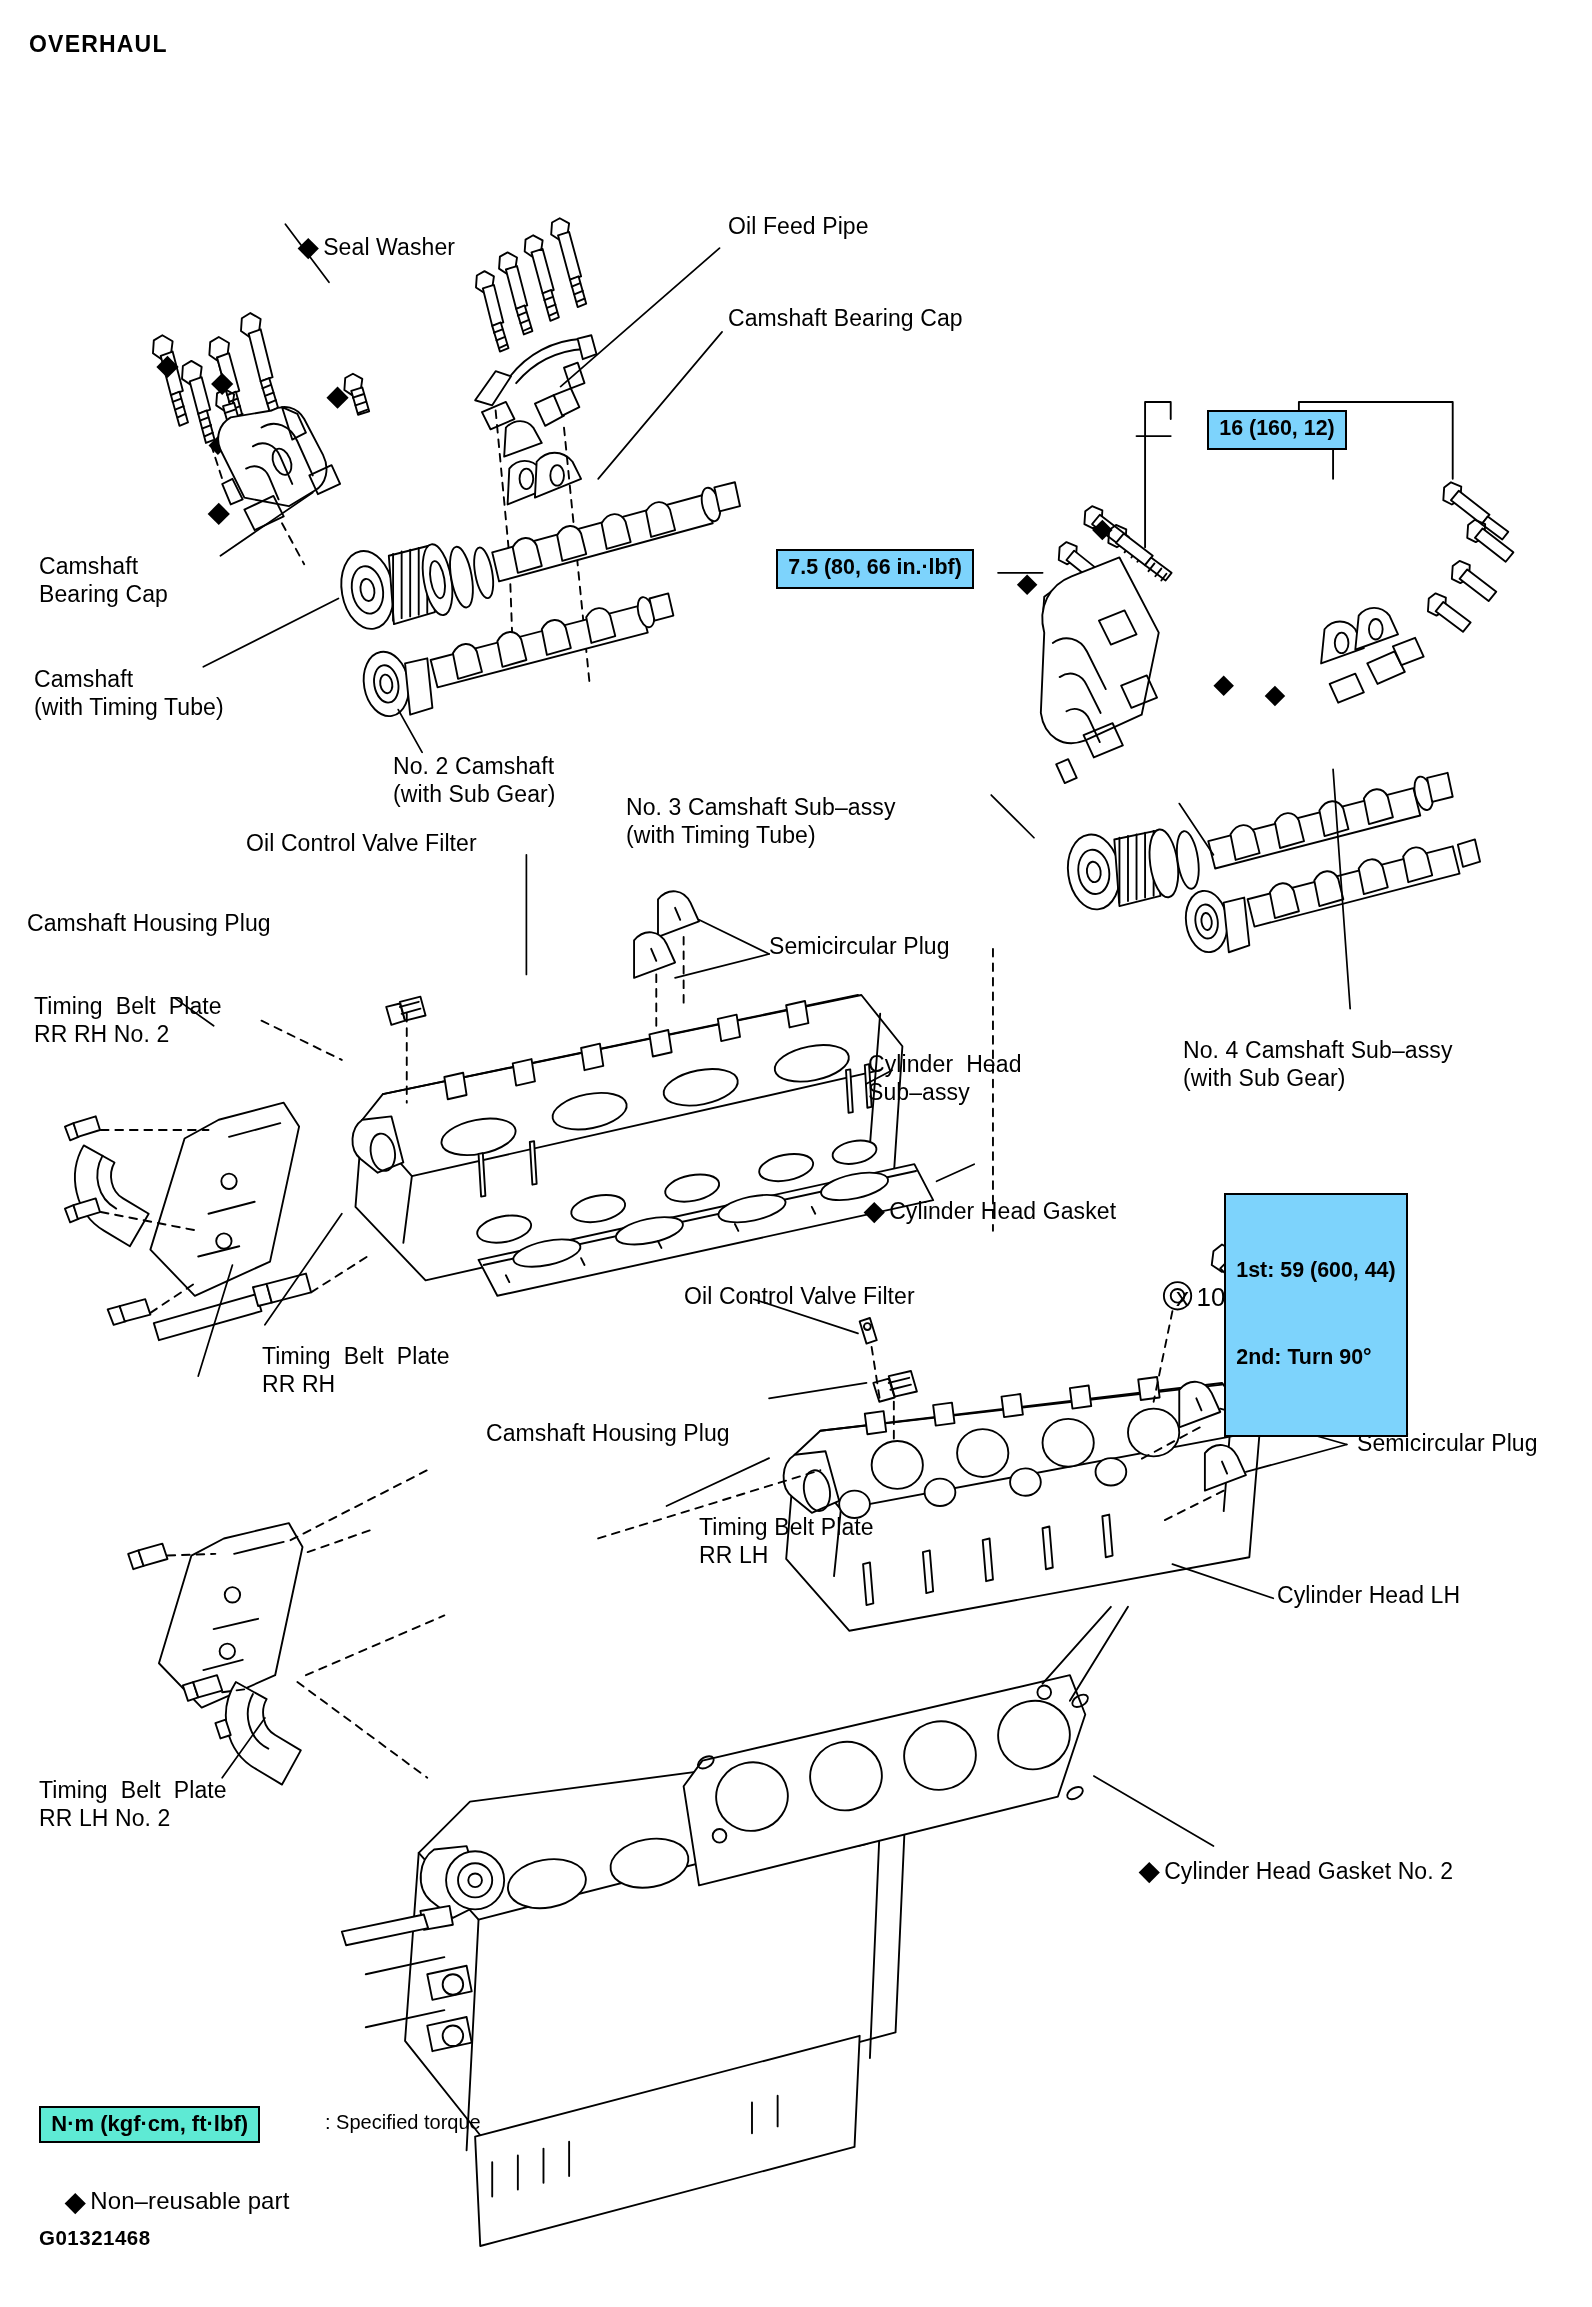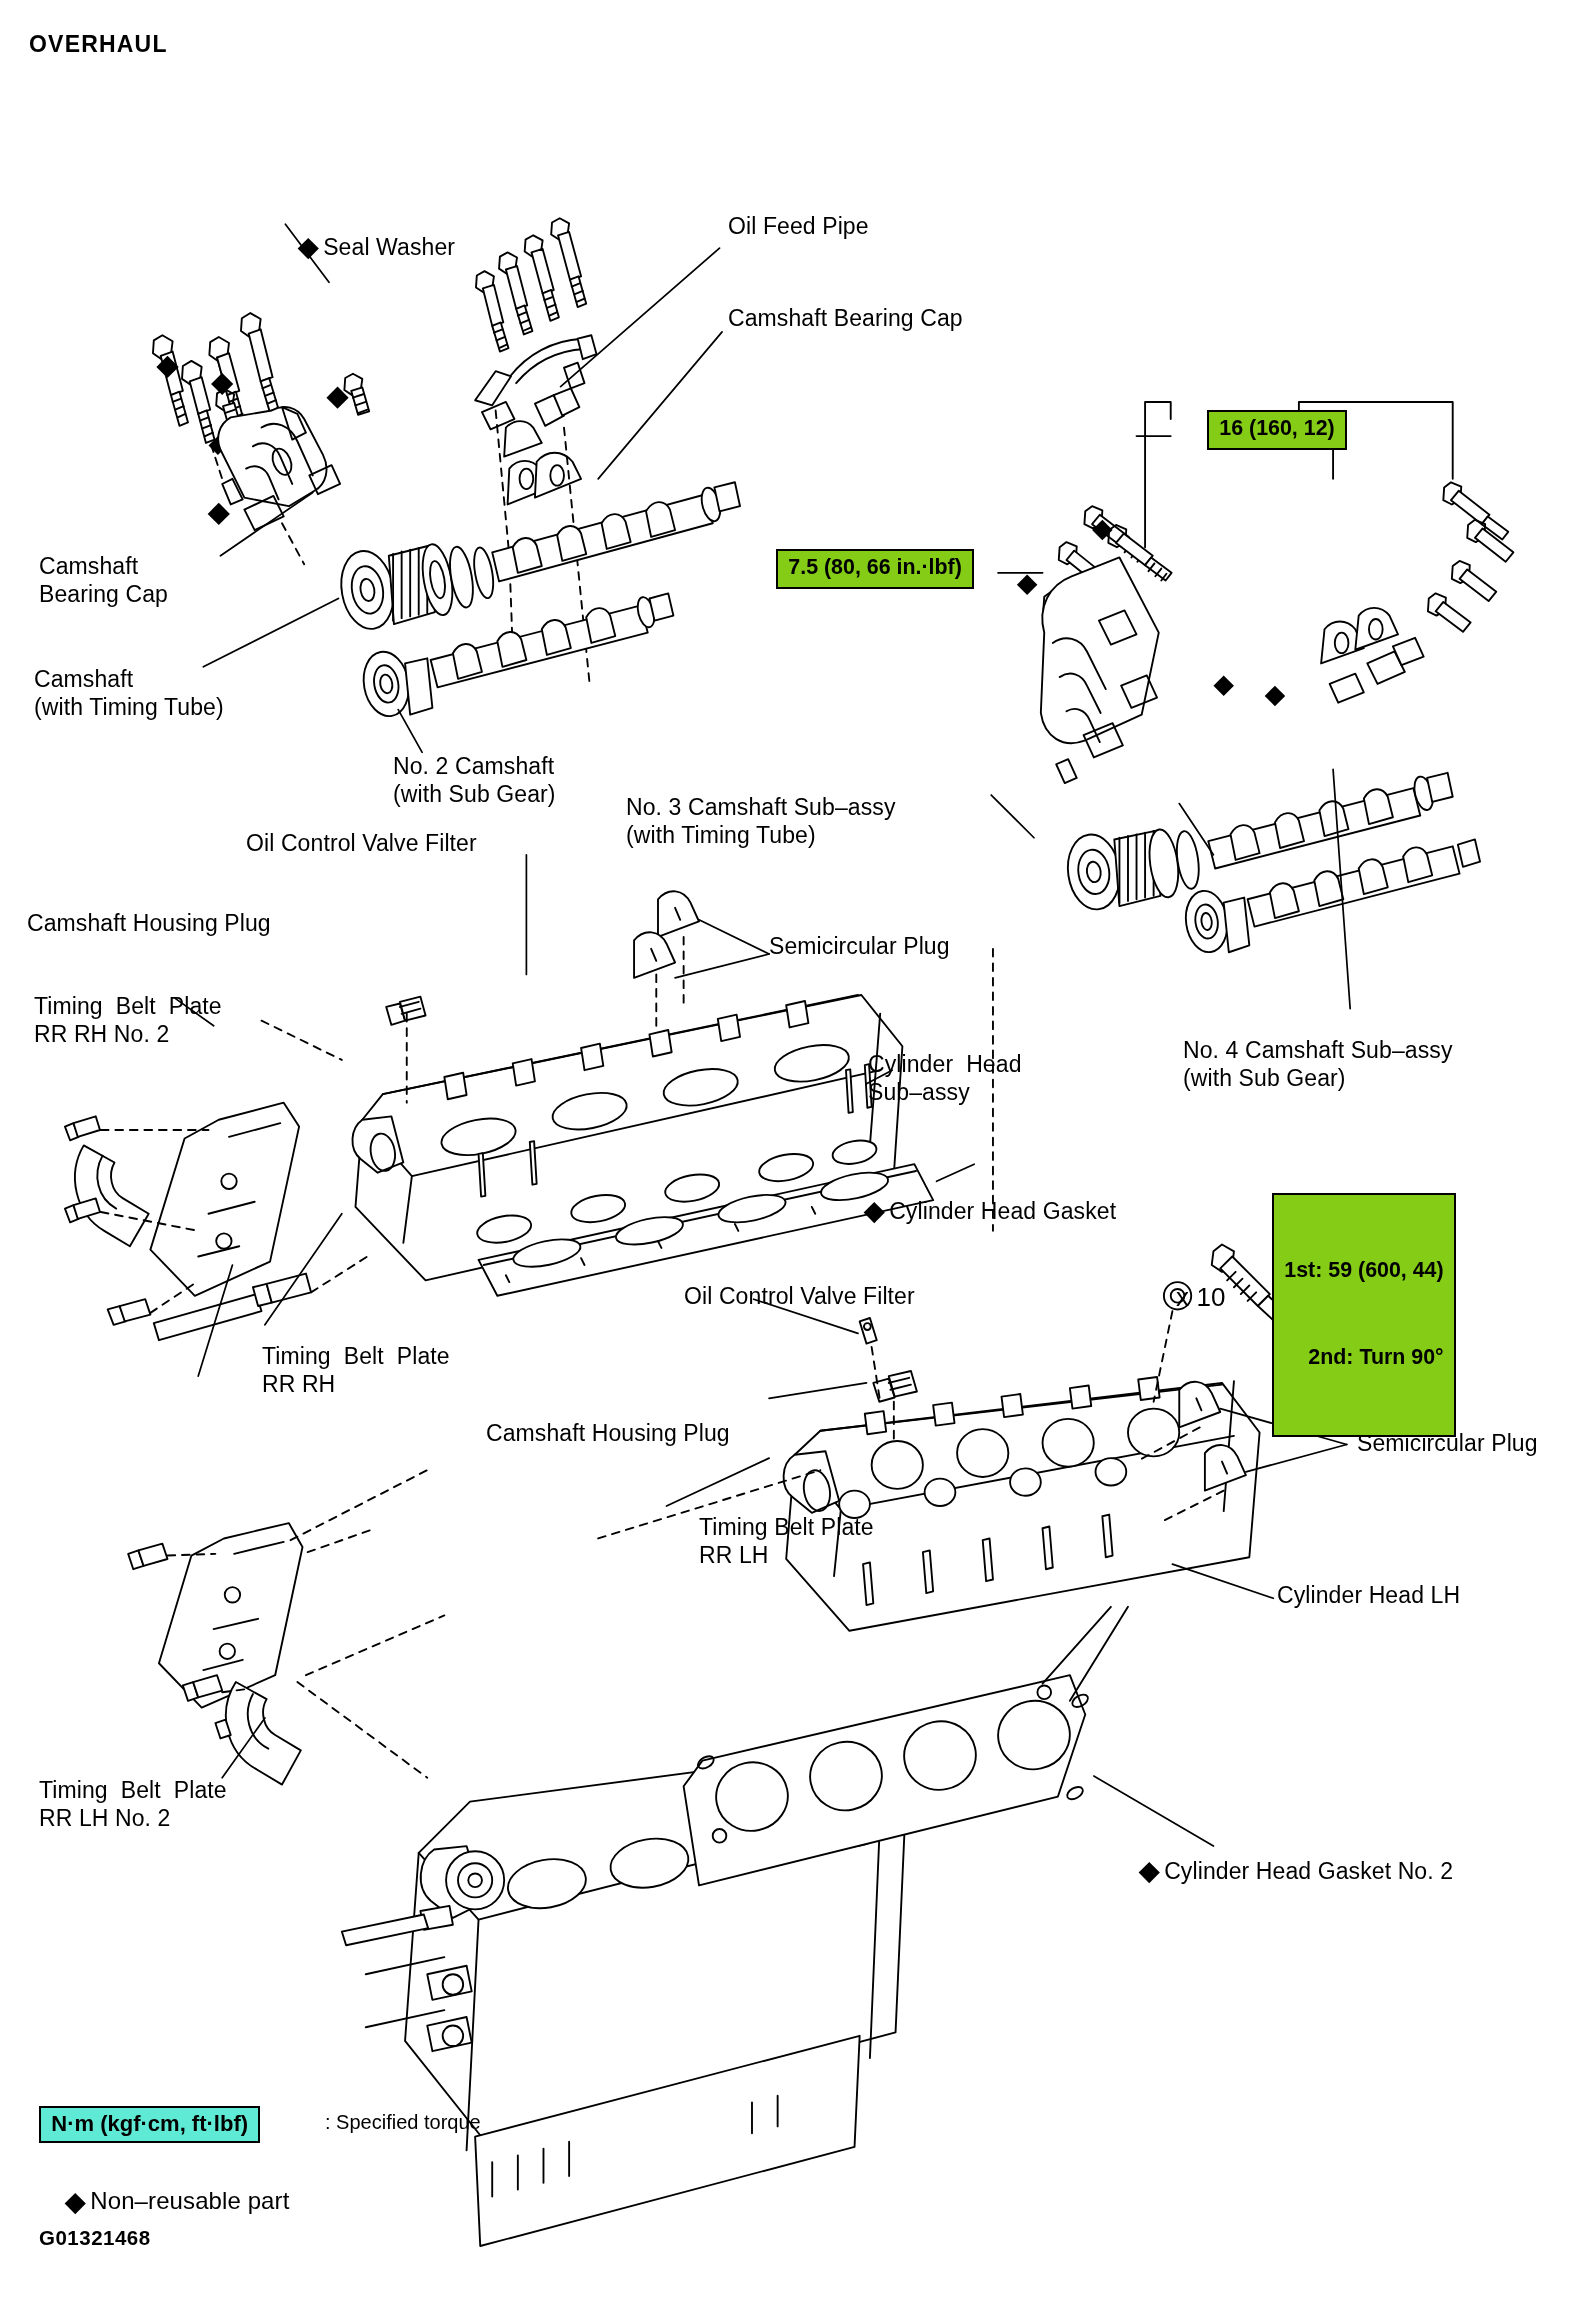--- a/index.html
+++ b/index.html
@@ -33,21 +33,21 @@
     transform:rotate(45deg);
     margin-right:7.7px;
     position:relative;
     top:0.9px;
   }
 
   
   .torque{
     position:absolute;
     border:2.6px solid #000;
-    background:#84cc16;
+    background:#7dd3fc;
     font-weight:bold;
     font-size:21.4px;
     padding:3.4px 10.3px 5.1px 10.3px;
     line-height:1.3;
     white-space:pre;
   }
   .legend-box{
     position:absolute;
     border:2.6px solid #000;
     background:#5eead4;
@@ -622,21 +622,21 @@
 RR LH No. 2</div>
 
   <div class="lbl" style="left:1116px;top:1829px;">
     <span class="diamond"></span><span>Cylinder Head Gasket No. 2</span>
   </div>
 
   <div class="torque" style="left:1207px;top:410px;">16 (160, 12)</div>
 
   <div class="torque" style="left:776px;top:549px;">7.5 (80, 66 in.·lbf)</div>
 
-  <div class="torque" style="left:1272px;top:1193px;line-height:1.35;text-align:right;">
+  <div class="torque" style="left:1224px;top:1193px;line-height:1.35;">
     <div>1st: 59 (600, 44)</div>
     <div>2nd: Turn 90°</div>
   </div>
 
   <div class="lbl" style="left:1176px;top:1282px;font-size:26px;">x 10</div>
 
   <div class="legend-box" style="left:39px;top:2106px;">N·m (kgf·cm, ft·lbf)</div>
   <div class="legend-text" style="left:325px;top:2111px;">: Specified torque</div>
 
   <div class="lbl" style="left:41px;top:2157px;font-size:24px;">

